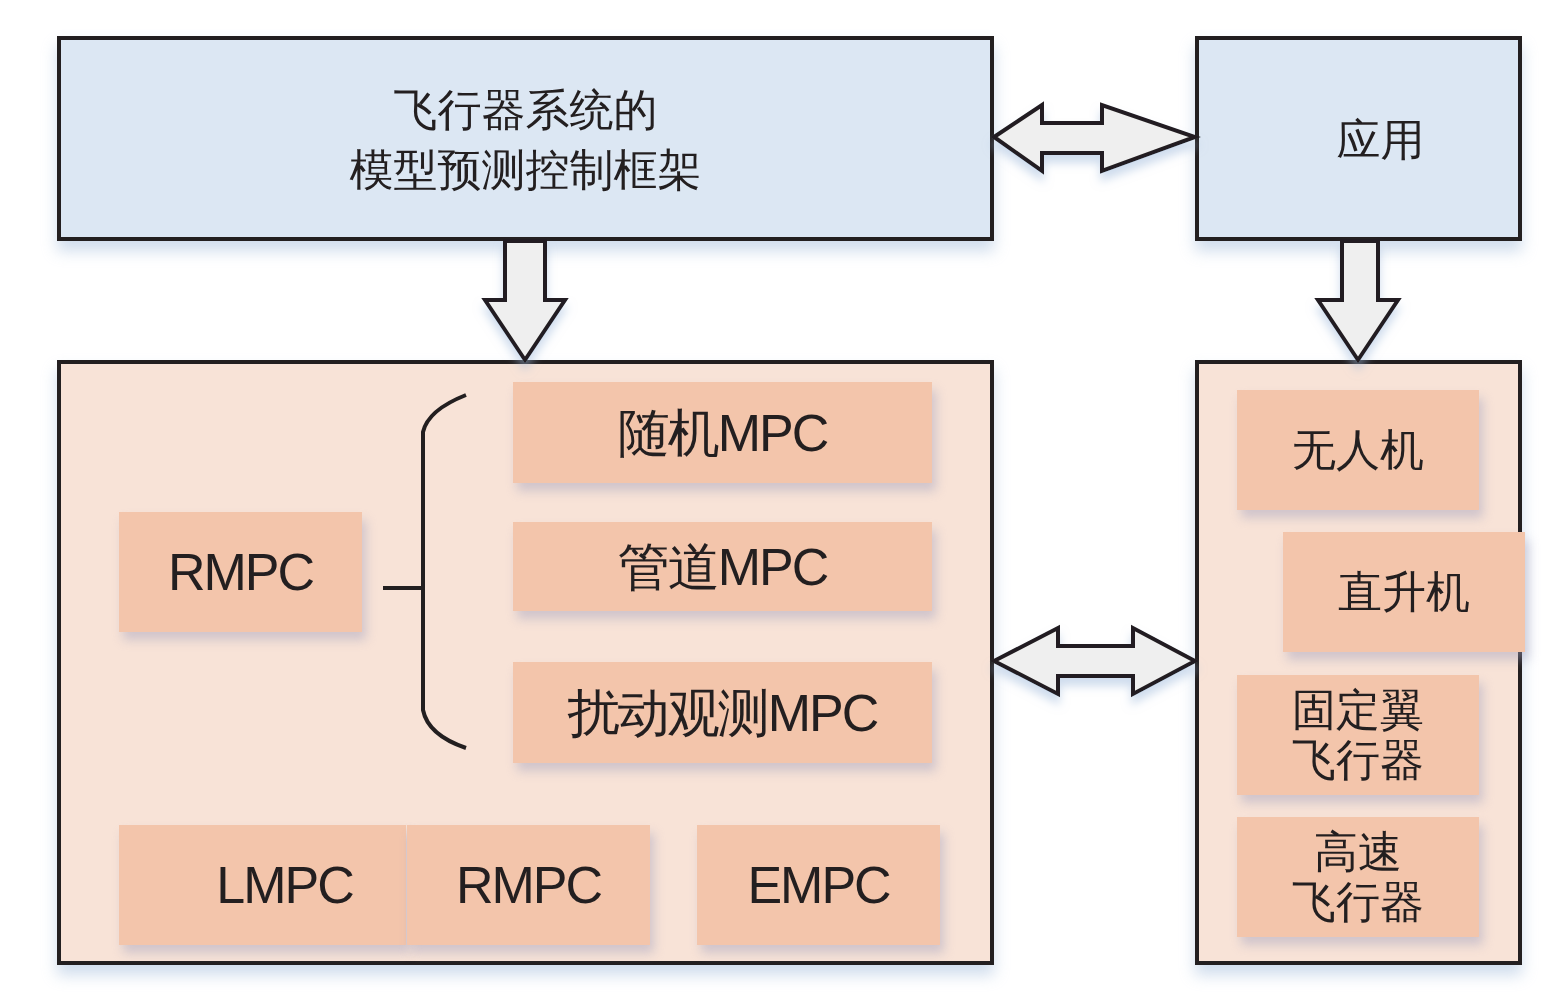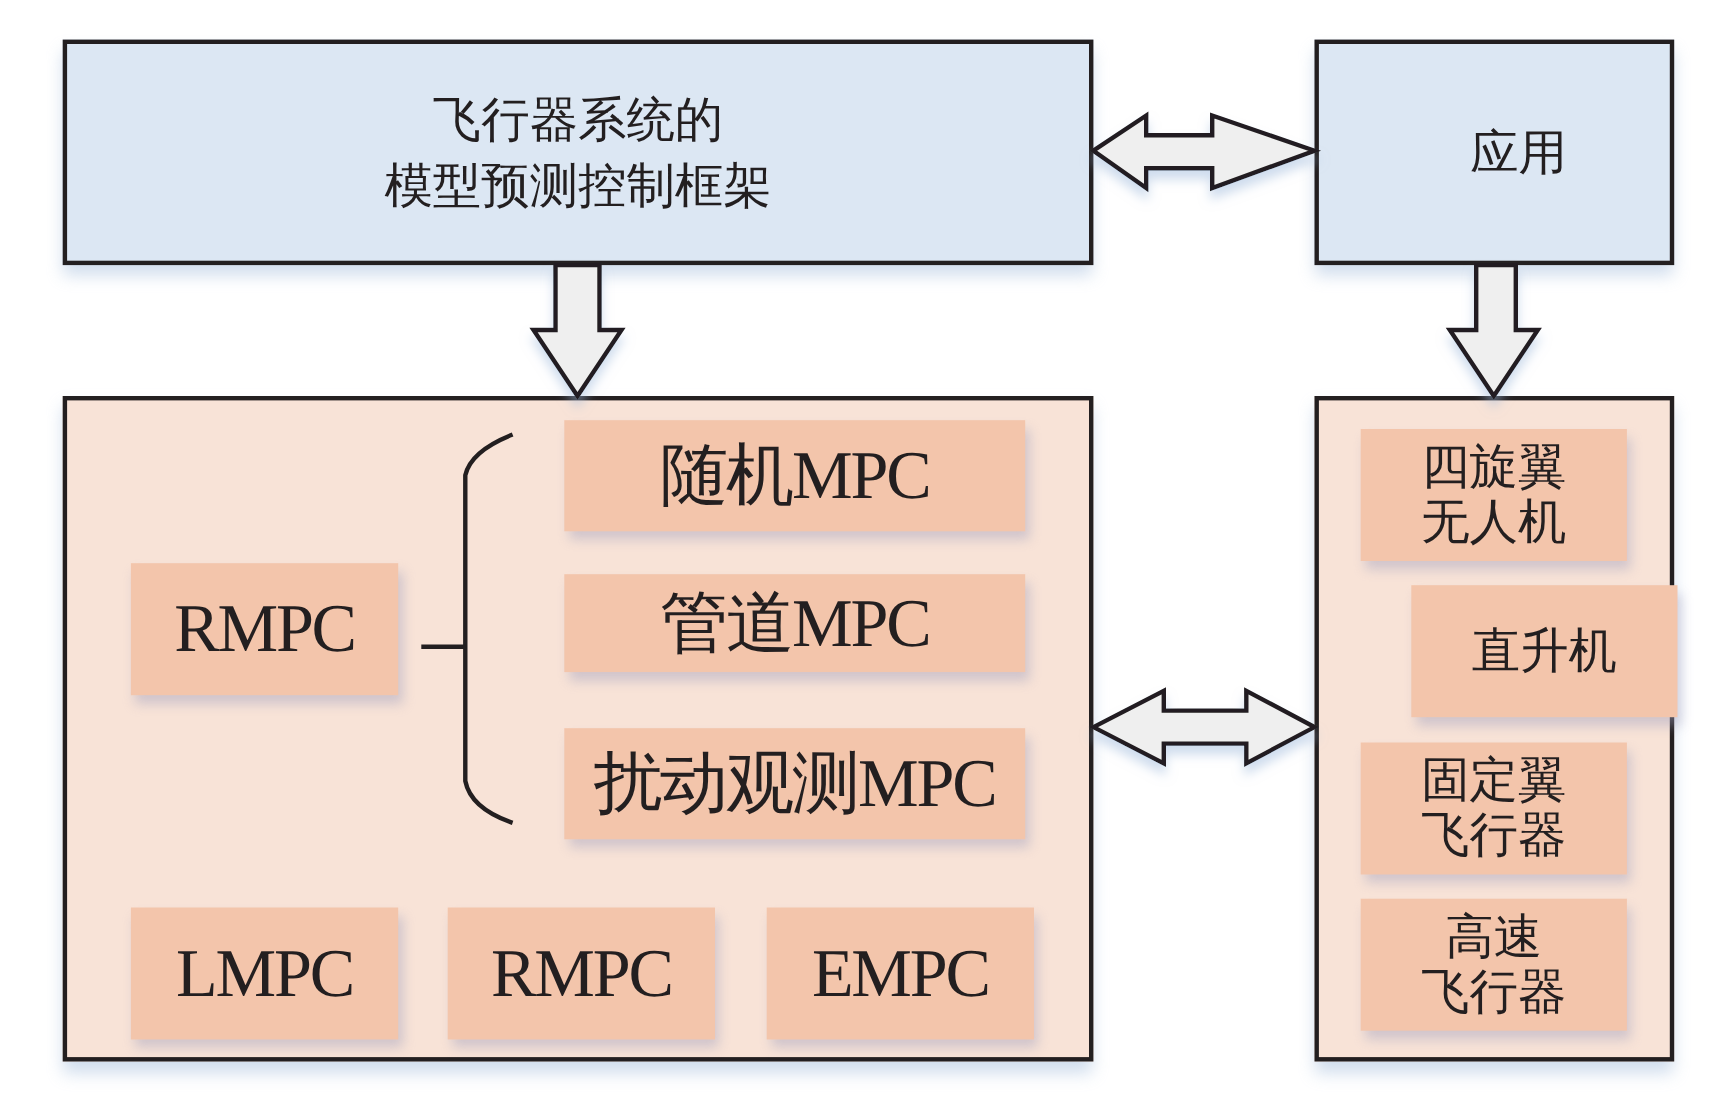--- a/index.html
+++ b/index.html
@@ -7,21 +7,21 @@
          font-family:"DejaVu Serif", "Liberation Serif", serif; color:#231f20; }
   .panel { position:absolute; box-sizing:border-box; border:4px solid #231f20;
            box-shadow: 0 10px 14px rgba(150,180,215,0.45); }
   .blue { background:#dce7f3; }
   .peach { background:#f8e3d7; }
   .title { position:absolute; left:0; right:0; text-align:center; font-size:44px; line-height:56px; }
   .box { position:absolute; background:#f3c5ab; box-shadow: 4px 8px 10px rgba(160,160,190,0.45);
          display:flex; align-items:center; justify-content:center; text-align:center;
          font-size:44px; line-height:50px; }
   .box span { display:block; }
-  .box.latin { font-family:Liberation Serif, serif; font-size:62px; letter-spacing:-2px; }
+  .box.latin { font-family:Liberation Sans, sans-serif; font-size:52px; letter-spacing:-2px; }
   svg.overlay { position:absolute; left:0; top:0; }
 </style>
 </head>
 <body>
 
 <div class="panel blue" style="left:57px; top:36px; width:937px; height:205px;">
   <div class="title" style="top:102px;">模型预测控制框架</div>
   <div class="title" style="top:42px;">飞行器系统的</div>
 </div>
 
@@ -39,35 +39,34 @@
 <div class="box latin" style="left:513px; top:382px; width:419px; height:101px;">
   <span>随机MPC</span>
 </div>
 <div class="box latin" style="left:513px; top:522px; width:419px; height:89px;">
   <span>管道MPC</span>
 </div>
 <div class="box latin" style="left:513px; top:662px; width:419px; height:101px;">
   <span>扰动观测MPC</span>
 </div>
 
-<div class="box latin" style="left:119px; top:825px; width:243px; height:120px;">
+<div class="box latin" style="left:119px; top:825px; width:243px; height:120px;padding-left:44px;">
   <span>LMPC</span>
 </div>
 <div class="box latin" style="left:407px; top:825px; width:243px; height:120px;">
   <span>RMPC</span>
 </div>
 <div class="box latin" style="left:697px; top:825px; width:243px; height:120px;">
   <span>EMPC</span>
 </div>
 
 <div class="panel peach" style="left:1195px; top:360px; width:327px; height:605px;">
 </div>
 
 <div class="box" style="left:1237px; top:390px; width:242px; height:120px; flex-direction:column;">
-  <span>四旋翼</span>
   <span>无人机</span>
 </div>
 <div class="box" style="left:1237px; top:532px; width:242px; height:120px; flex-direction:column;margin-left:46px;">
   <span>直升机</span>
 </div>
 <div class="box" style="left:1237px; top:675px; width:242px; height:120px; flex-direction:column;">
   <span>固定翼</span>
   <span>飞行器</span>
 </div>
 <div class="box" style="left:1237px; top:817px; width:242px; height:120px; flex-direction:column;">

